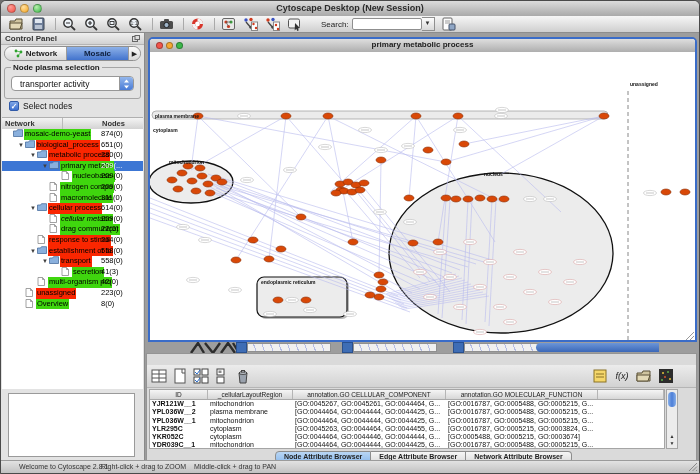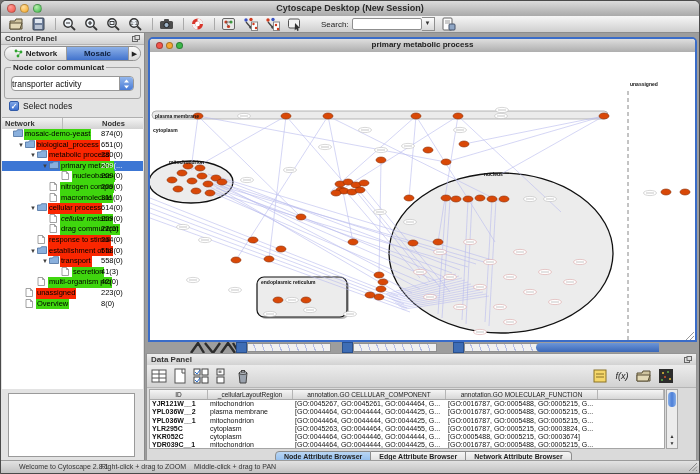--- a/index.html
+++ b/index.html
@@ -27,21 +27,21 @@
   .cp{position:absolute;left:0;top:32px;width:144px;bottom:12px;background:#e3e3e3;border-right:1px solid #8a8a8a;box-sizing:border-box;}
   .panel-head{position:relative;height:11px;background:linear-gradient(#efefef,#d2d2d2);border-bottom:1px solid #b5b5b5;font-size:8px;font-weight:bold;color:#333;padding-left:4px;line-height:11px;}
   .float-ic{position:absolute;right:4px;top:2px;width:8px;height:7px;}
   .cp-tabs{position:absolute;top:13px;left:3px;right:3px;height:15px;display:flex;border:1px solid #8f8f8f;border-radius:8px;overflow:hidden;background:#dcdcdc;box-sizing:border-box;}
   .cp-tab{flex:1;display:flex;align-items:center;justify-content:center;font-size:8px;font-weight:bold;color:#222;background:linear-gradient(#fdfdfd,#d7d7d7);border-right:1px solid #9a9a9a;}
   .cp-tab.active{background:linear-gradient(#8db1e8,#4273cd);color:#10213f;}
   .cp-tab .ticon{width:9px;height:9px;margin-right:3px;}
   .cp-tab-arrow{width:11px;display:flex;align-items:center;justify-content:center;font-size:7px;color:#222;background:linear-gradient(#fdfdfd,#d7d7d7);}
   .groupbox{position:absolute;top:34px;left:3px;right:3px;height:30px;border:1px solid #a5a5a5;border-radius:3px;}
   .groupbox .legend{position:absolute;top:-5px;left:6px;background:#e3e3e3;padding:0 2px;font-size:8px;font-weight:bold;color:#222;}
-  .combo{position:absolute;top:8px;left:6px;right:6px;height:15px;background:#fff;border:1px solid #979797;border-radius:4px;font-size:8.5px;color:#111;line-height:14px;box-sizing:border-box;}
+  .combo{position:absolute;top:8px;left:6px;right:6px;height:15px;background:#fff;border:1px solid #979797;border-radius:4px;font-size:8.5px;color:#111;line-height:14px;padding-left:8px;box-sizing:border-box;}
   .combo .cap{position:absolute;right:0;top:0;bottom:0;width:13px;border-radius:0 3px 3px 0;background:linear-gradient(#93b6ec,#4a7cd6);border-left:1px solid #979797;}
   .combo .cap svg{display:block;margin:2px auto;}
   .chkrow{position:absolute;top:68px;left:8px;display:flex;align-items:center;}
   .chk{width:10px;height:10px;border-radius:2px;background:linear-gradient(#7fa6e6,#3c6fd0);border:1px solid #2f59a8;color:#fff;font-size:8px;line-height:9px;text-align:center;font-weight:bold;box-sizing:border-box;}
   .chkrow span.t{font-size:8.5px;margin-left:4px;color:#111;}
   .tree-head{position:absolute;top:84px;left:1px;right:1px;height:11px;display:flex;background:linear-gradient(#f4f4f4,#d3d3d3);border:1px solid #b0b0b0;border-left:none;border-right:none;font-size:7.5px;font-weight:bold;color:#333;line-height:11px;}
   .tree-head .c1{flex:1;padding-left:3px;border-right:1px solid #bbb;}
   .tree-head .c2{width:41px;padding-left:3px;margin-left:36px;}
   .tree{position:absolute;top:96px;left:1px;right:1px;height:260px;background:#fff;overflow:hidden;}
   .trow{position:relative;height:10.6px;line-height:10.6px;font-size:7.5px;white-space:nowrap;}
@@ -215,21 +215,21 @@
             <line x1="7" y1="3" x2="4" y2="7" stroke="#2fa32f" stroke-width="0.7"></line>
           </svg>
         <span>Network</span>
       </div>
       <div class="cp-tab active">
         <span>Mosaic</span>
       </div>
       <div class="cp-tab-arrow">▶</div>
     </div>
     <div class="groupbox">
-      <span class="legend">Node color communicat</span>
+      <span class="legend">Node plasma selection</span>
       <div class="combo">
         <span>transporter activity</span>
         <div class="cap">
           <svg width="7" height="10" viewBox="0 0 7 10">
               <path d="M3.5 0.5 L6 3.5 H1 z" fill="#fff"></path>
               <path d="M3.5 9.5 L1 6.5 H6 z" fill="#fff"></path>
             </svg>
         </div>
       </div>
     </div>
@@ -537,27 +537,20 @@
       <div class="bluesq" style="left:91px"></div>
       <div class="frag" style="left:102px;width:84px"></div>
       <div class="bluesq" style="left:197px"></div>
       <div class="frag" style="left:208px;width:84px"></div>
       <div class="bluesq" style="left:308px"></div>
       <div class="frag" style="left:319px;width:78px"></div>
       <div class="bluebar" style="left:391px;width:123px"></div>
     </div>
 
     <div class="dp">
-      <div class="panel-head">
-        <span>Data Panel</span>
-        <svg class="float-ic" viewBox="0 0 8 7">
-            <rect x="0.5" y="1.5" width="5" height="5" fill="none" stroke="#666"></rect>
-            <rect x="3" y="0.5" width="4.5" height="4" fill="#ddd" stroke="#666"></rect>
-          </svg>
-      </div>
       <div class="dp-toolbar">
         <svg class="dpi" style="left:4px" viewBox="0 0 16 16">
             <rect x="1" y="2" width="14" height="12" fill="#fff" stroke="#555"></rect>
             <line x1="1" y1="6" x2="15" y2="6" stroke="#555"></line>
             <line x1="1" y1="10" x2="15" y2="10" stroke="#555"></line>
             <line x1="8" y1="2" x2="8" y2="14" stroke="#555"></line>
           </svg>
         <svg class="dpi" style="left:25px" viewBox="0 0 16 16">
             <rect x="3" y="1" width="10" height="14" fill="#fff" stroke="#555"></rect>
             <path d="M10 1 v4 h3" fill="none" stroke="#555"></path>

